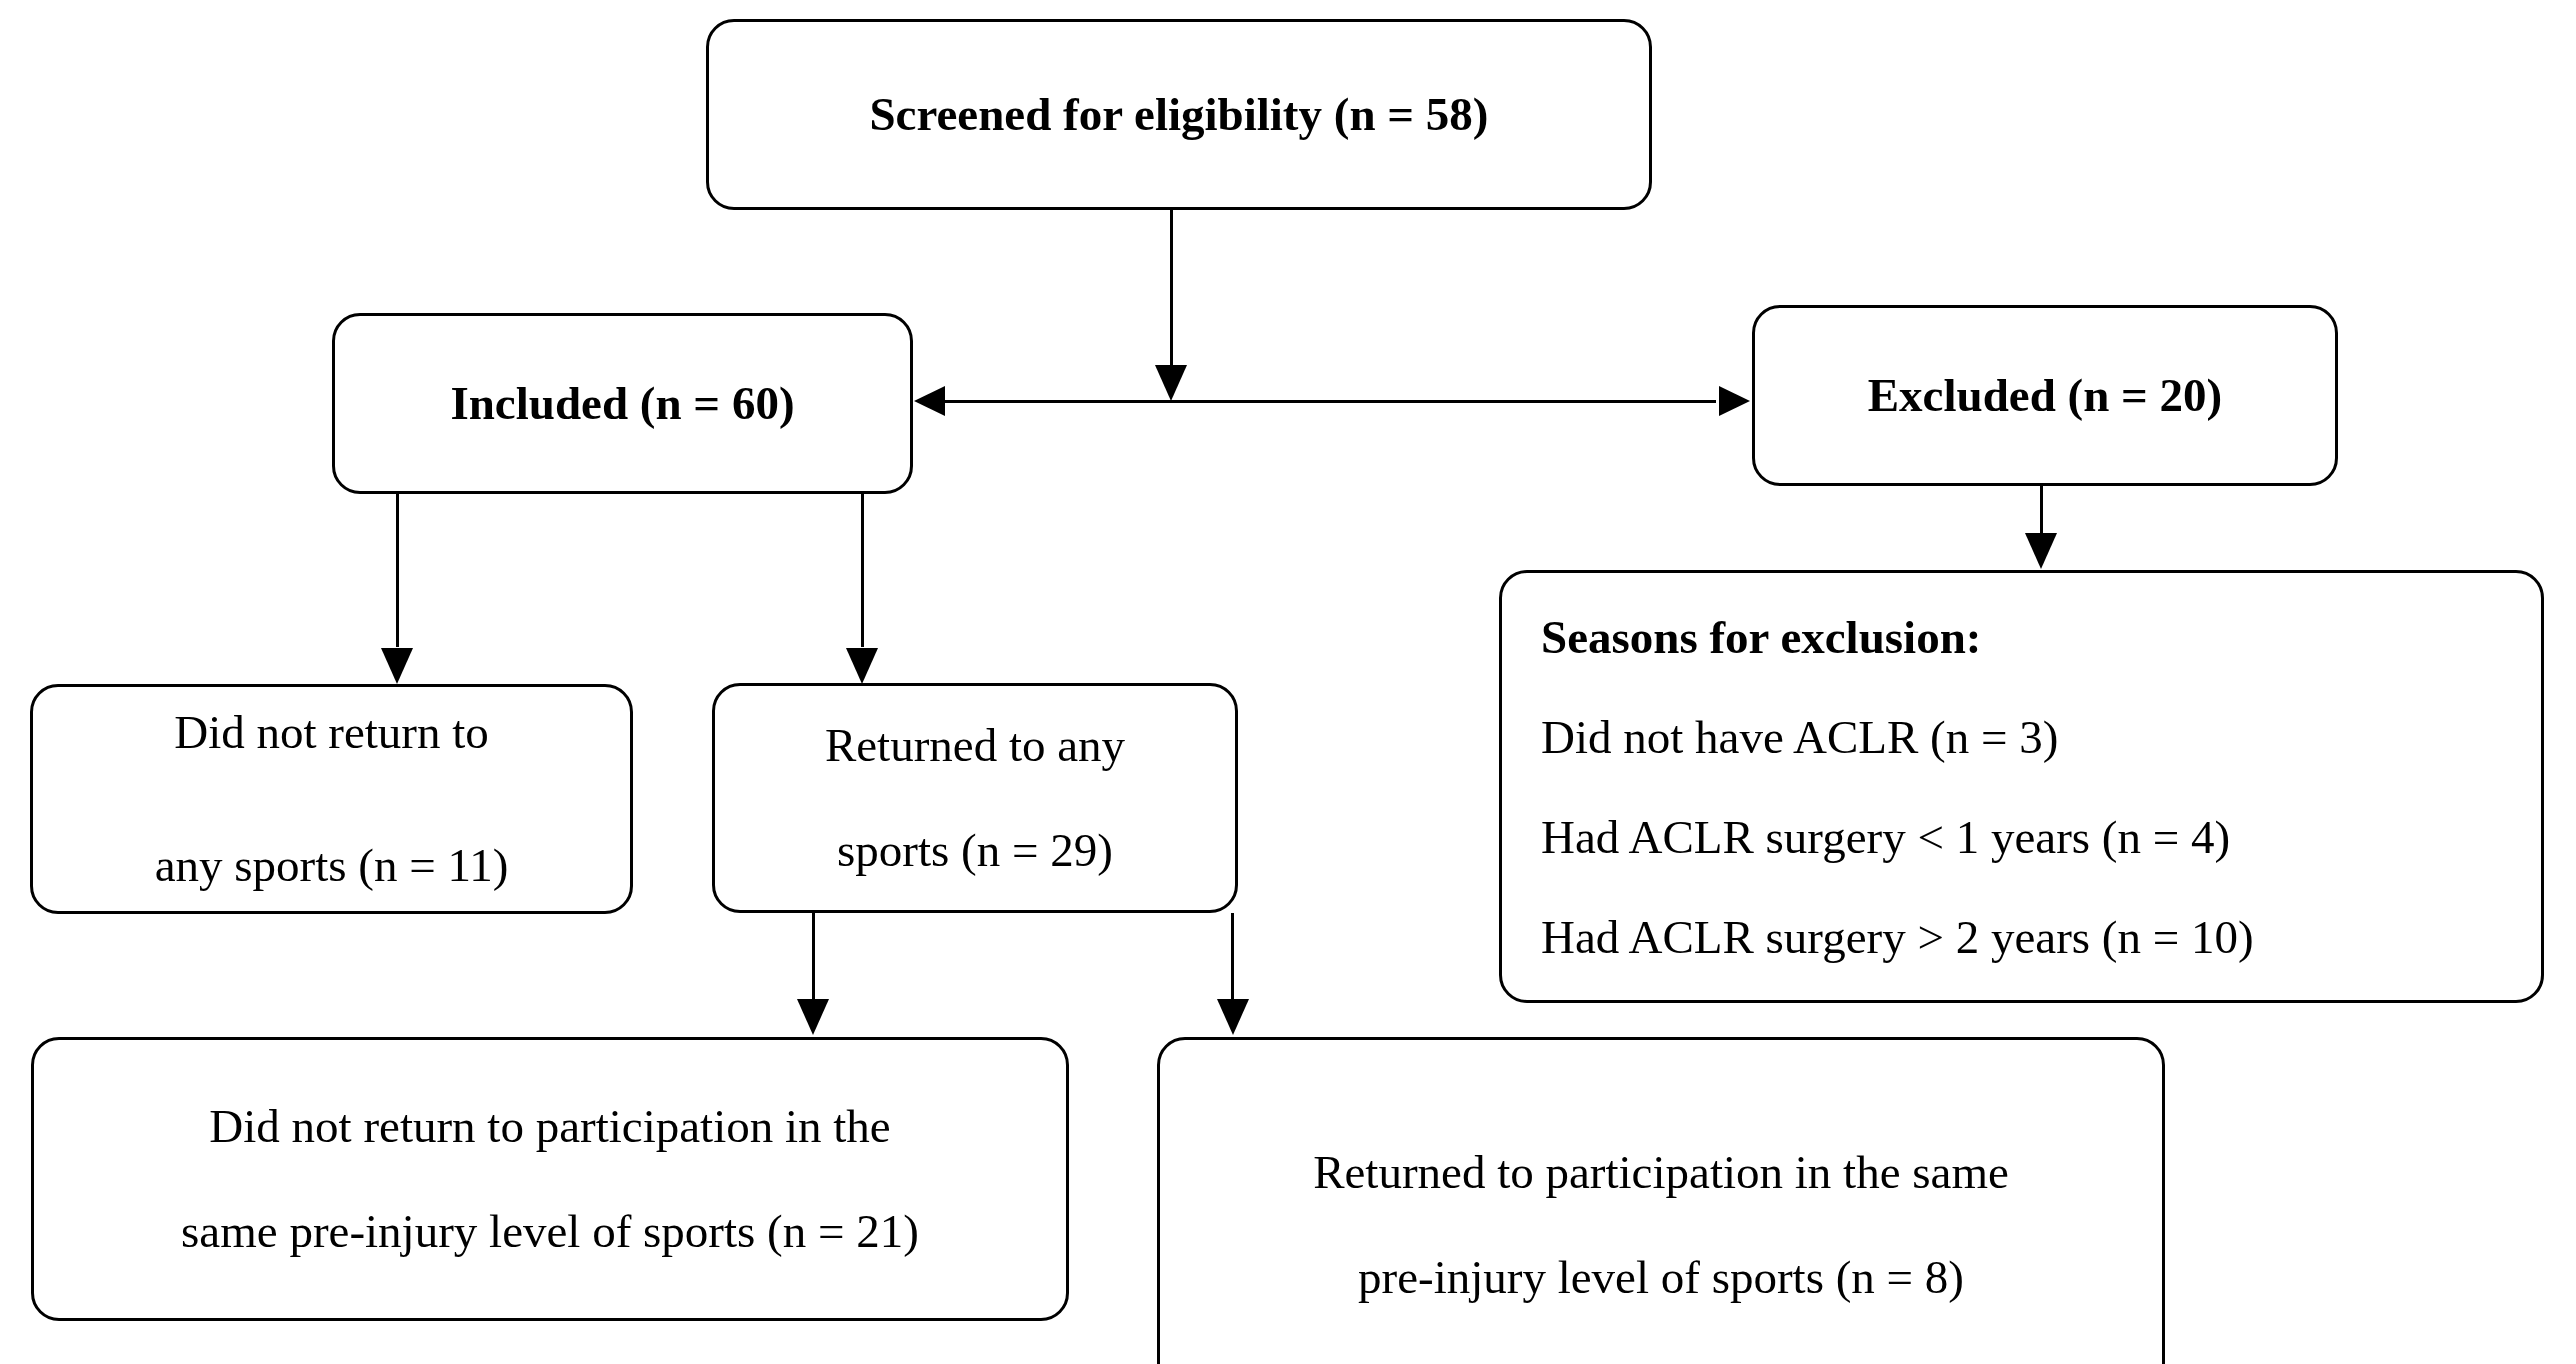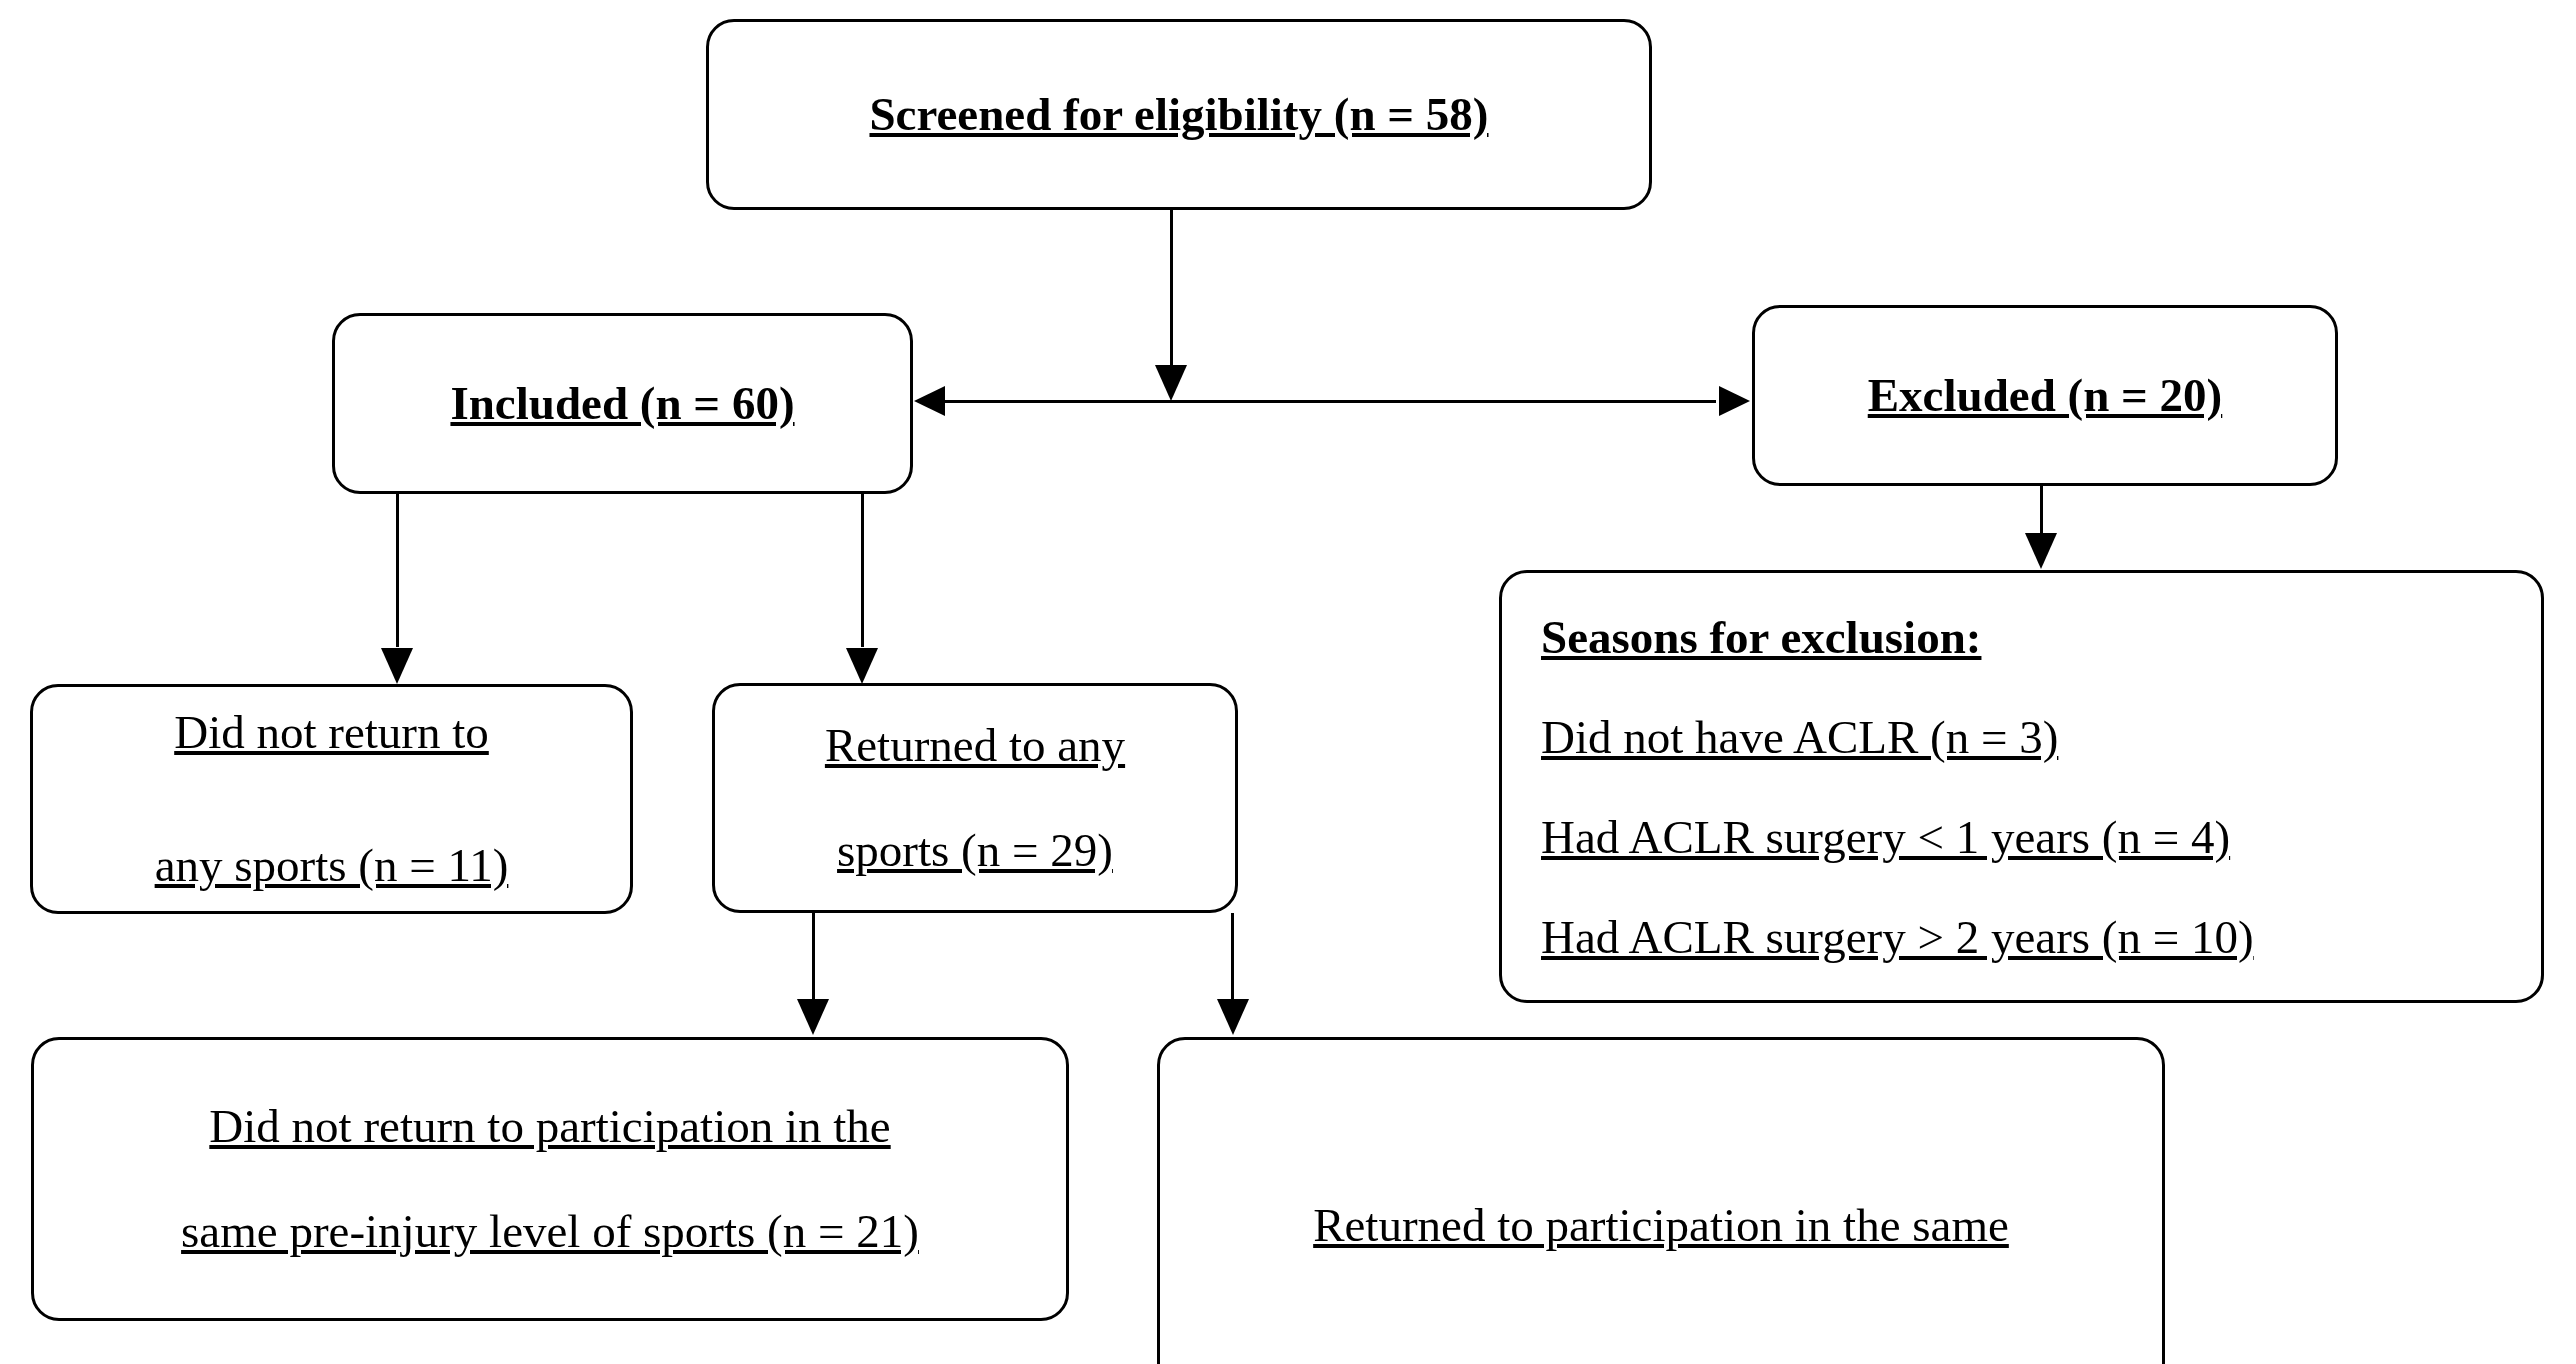--- a/index.html
+++ b/index.html
@@ -31,21 +31,21 @@
     line-height: 105px;
   }
   .box.bold { font-weight: bold; }
   .box.left-align {
     align-items: flex-start;
     text-align: left;
     padding-left: 39px;
     padding-right: 20px;
     line-height: 100px;
   }
-  .txt-line { white-space: nowrap; text-decoration: underline; }
+  .txt-line { white-space: nowrap; }
   .txt-line.bold { font-weight: bold; }
   .vline {
     position: absolute;
     width: 2.7px;
     background: #000000;
   }
   .hline {
     position: absolute;
     height: 2.7px;
     background: #000000;
@@ -106,20 +106,21 @@
     <div class="txt-line">Had ACLR surgery &gt; 2 years (n = 10)</div>
   </div>
 
   <div class="box" style="left:31px; top:1037px; width:1038px; height:284px;justify-content:center;">
     <div class="txt-line">Did not return to participation in the</div>
     <div class="txt-line">same pre-injury level of sports (n = 21)</div>
   </div>
 
   <div class="box" style="left:1157px; top:1037px; width:1008px; height:376px;">
     <div class="txt-line">Returned to participation in the same</div>
+    <div class="txt-line">pre-injury level of sports (n = 8)</div>
   </div>
 
   <div class="vline" style="left:1170px; top:209px; height:156px;"></div>
   <div class="arrow-down" style="left:1155px; top:365px;"></div>
 
   <div class="hline" style="left:944px; top:400px; width:772px;"></div>
   <div class="arrow-left" style="left:914px; top:386px;"></div>
   <div class="arrow-right" style="left:1719px; top:386px;"></div>
 
   <div class="vline" style="left:396px; top:494px; height:153px;"></div>

